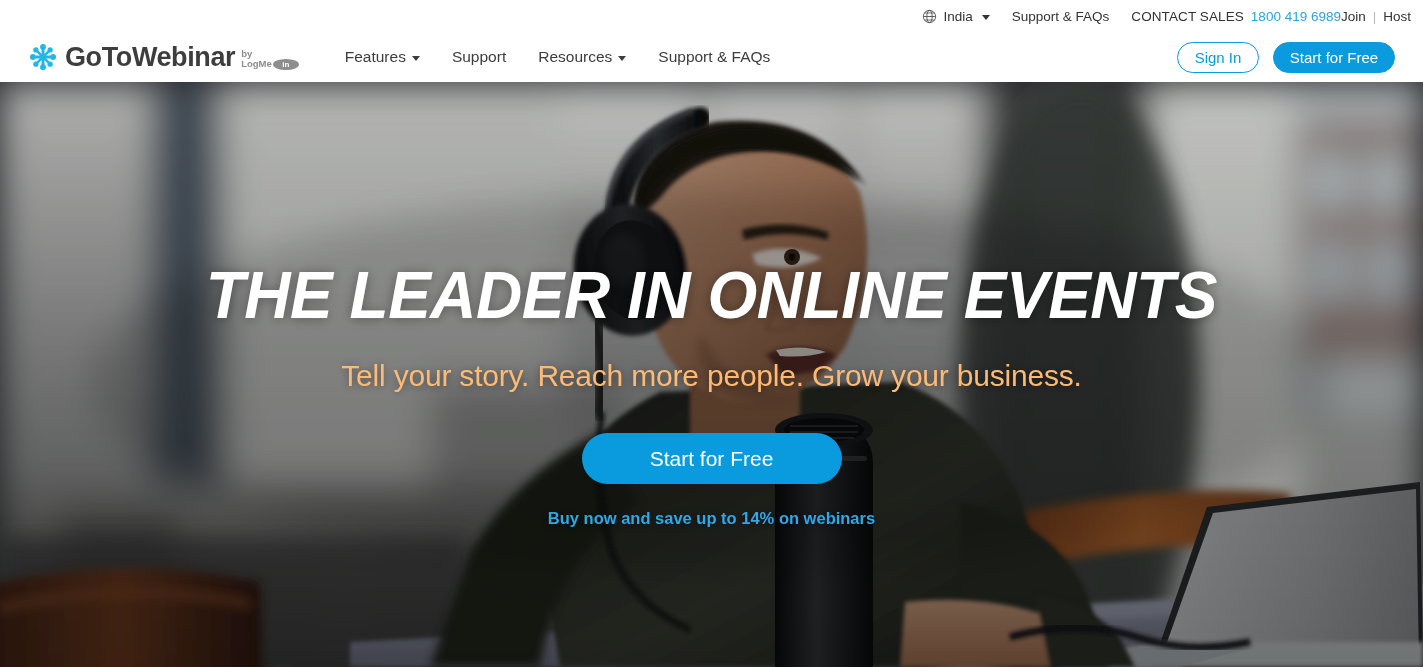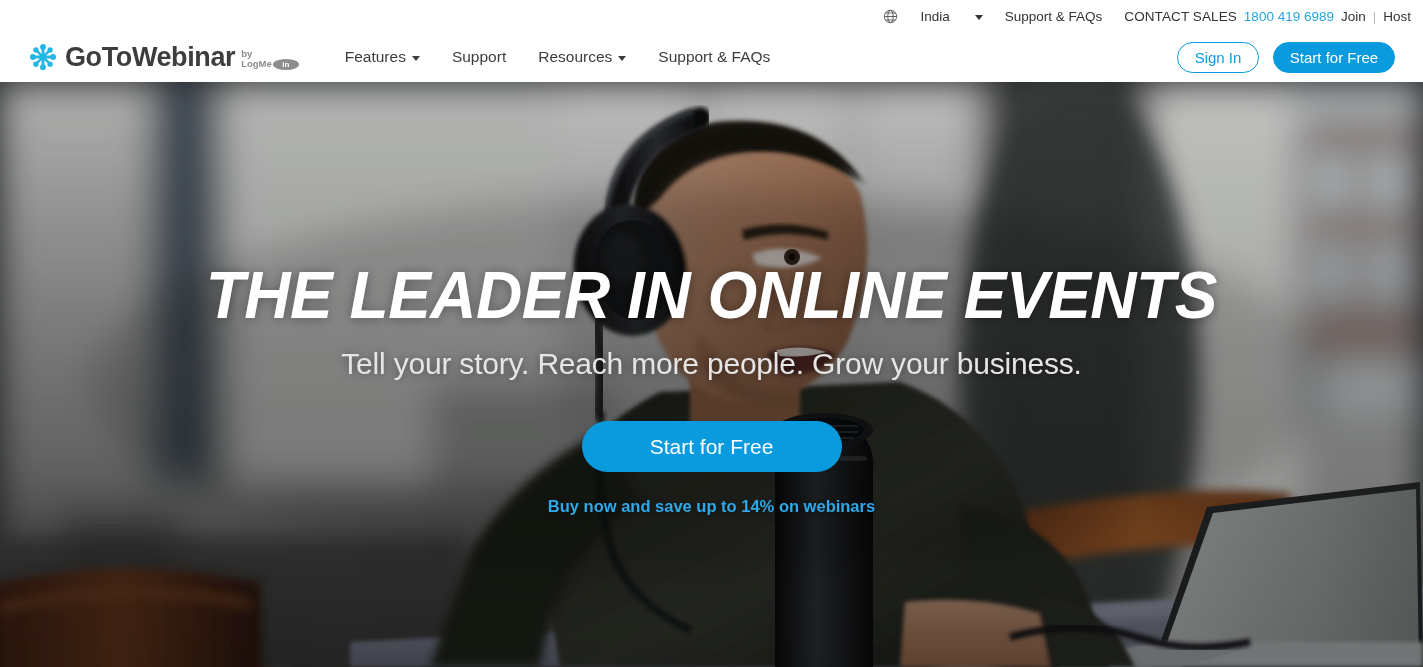--- a/index.html
+++ b/index.html
@@ -32,35 +32,35 @@
     color: #333333;
   }
   .util-item {
     display: flex;
     align-items: center;
     white-space: nowrap;
     color: #333333;
     text-decoration: none;
     cursor: pointer;
   }
-  .locale-sel { gap: 22px; margin-right: 22px; }
+  .locale-sel { gap: 6px; margin-right: 22px; }
   .globe-icon { display:block; width: 15px; height: 15px; }
   .chev {
     display: inline-block;
     width: 0; height: 0;
     border-left: 4.5px solid transparent;
     border-right: 4.5px solid transparent;
     border-top: 5px solid #333333;
     margin-left: 3px;
     position: relative;
     top: 1px;
   }
   .util-support { margin-right: 22px; }
   .util-contact { letter-spacing: .1px; margin-right: 7px; }
-  .util-phone { color: #2aa3e0; margin-right: 7px; }
+  .util-phone { color: #2aa3e0; margin-right: 0; }
   .util-join { margin-right: 7px; }
   .util-pipe { color: #b9b9b9; margin-right: 7px; }
 
   
   .nav-row {
     position: absolute;
     left: 0; right: 0;
     top: 32px;
     height: 50px;
     display: flex;
@@ -182,25 +182,25 @@
     font-weight: 700;
     font-style: italic;
     color: #ffffff;
     letter-spacing: -0.5px;
     text-transform: uppercase;
     transform: scaleX(0.97);
     white-space: nowrap;
     text-shadow: 0 1px 12px rgba(0,0,0,.35);
   }
   .hero-sub {
-    margin-top: 19px;
+    margin-top: 31px;
     font-size: 30px;
     line-height: 34px;
     font-weight: 400;
-    color: #e5e5e5;
+    color: #fdba74;
     white-space: nowrap;
     letter-spacing: -0.2px;
     text-shadow: 0 1px 10px rgba(0,0,0,.45);
   }
   .hero-cta {
     margin-top: 40px;
     width: 260px; height: 51px;
     background: #0a9bdf;
     border-radius: 999px;
     color: #ffffff;

